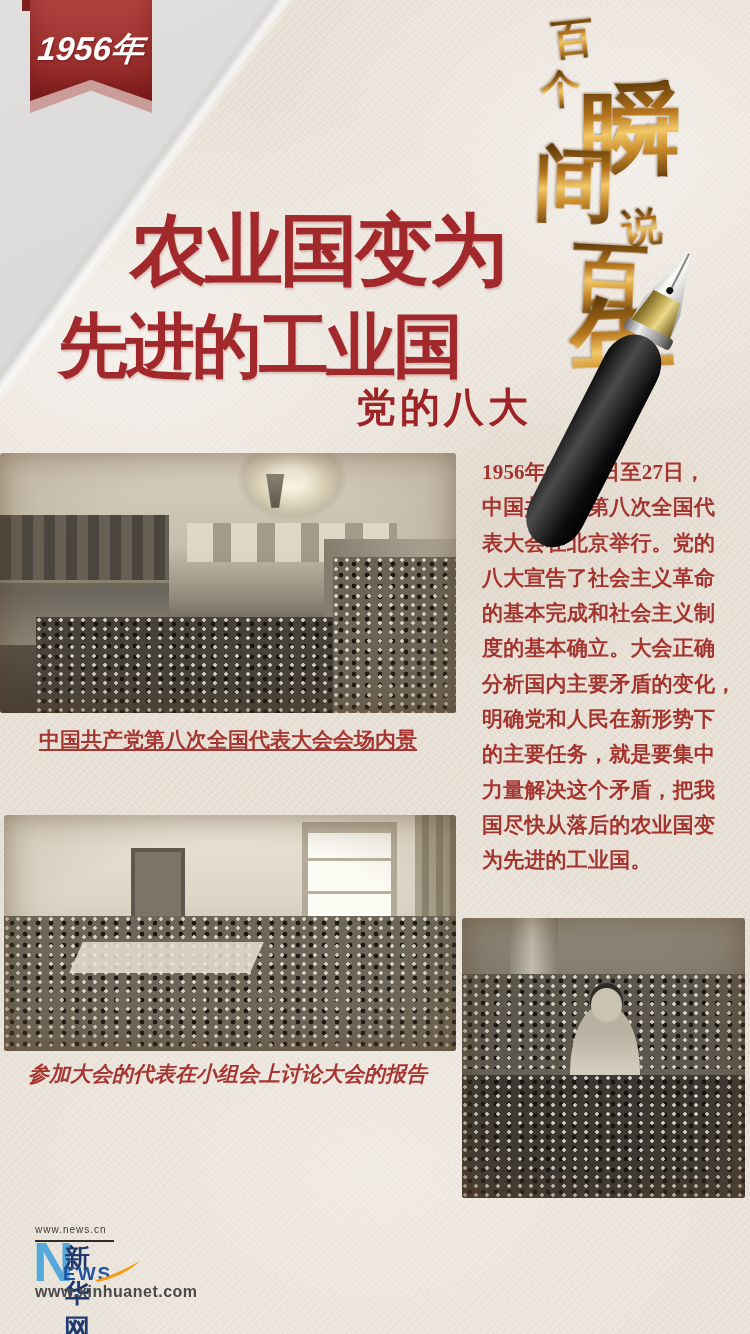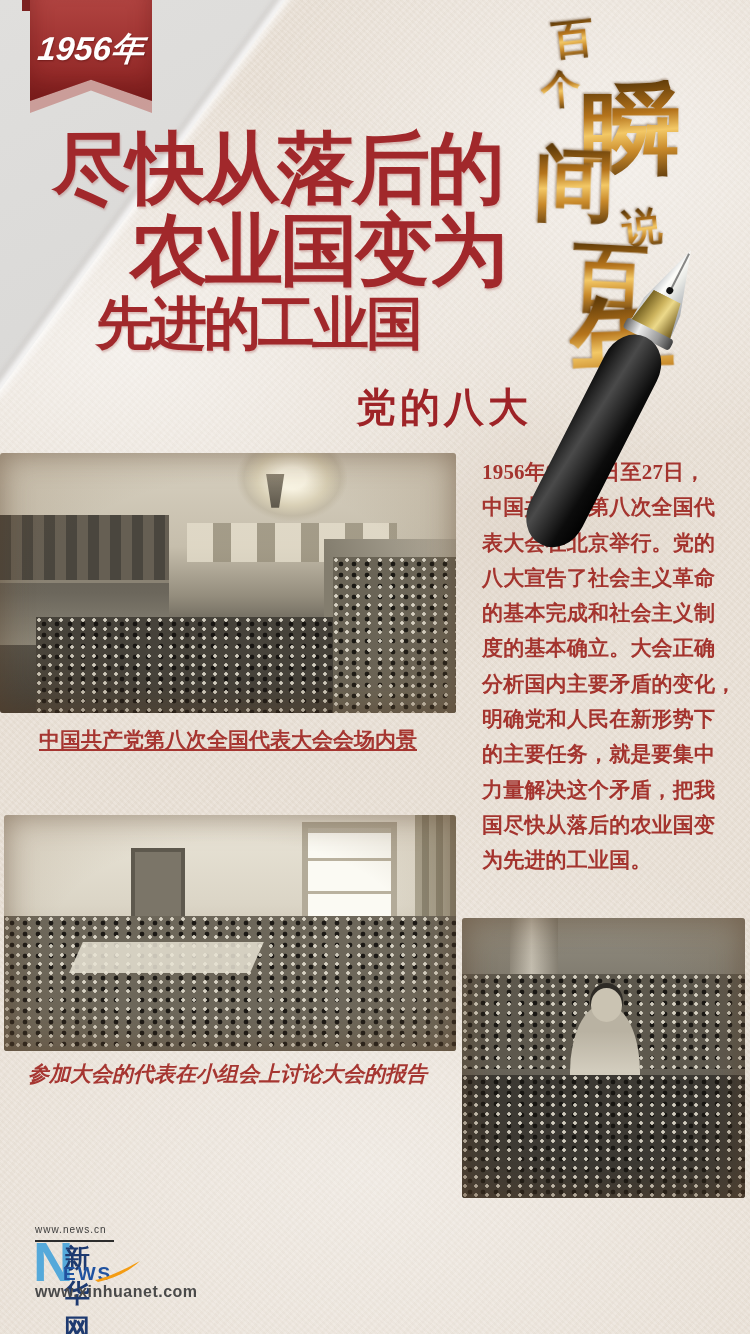--- a/index.html
+++ b/index.html
@@ -79,21 +79,21 @@
     border-radius:28px/34px;
     background:linear-gradient(95deg,#101010 5%,#4a4a4a 35%,#0c0c0c 75%,#000 100%);}
   
   .title-line{
     position:absolute;color:#a1282b;font-weight:bold;
     font-family:"Liberation Serif",serif;line-height:1;letter-spacing:-3px;
     text-shadow:1px 2px 2px rgba(130,25,25,.22);
   }
   .t1{left:52px;top:130px;font-size:78px;}
   .t2{left:130px;top:212px;font-size:78px;}
-  .t3{left:58px;top:295px;font-size:57px;margin-left:38px;}
+  .t3{left:58px;top:312px;font-size:70px;}
   .subtitle{
     position:absolute;left:356px;top:380px;font-size:40px;font-weight:bold;
     color:#9e2327;letter-spacing:4px;
   }
   
   .photo{position:absolute;overflow:hidden;border-radius:3px;}
   .photo::after{content:"";position:absolute;inset:0;
     box-shadow:inset 0 0 30px rgba(88,62,40,.5);
     background:radial-gradient(ellipse at center,transparent 55%,rgba(115,88,58,.22) 100%);}
   .noise{
@@ -188,21 +188,20 @@
   <div>
     <span class="gold m1">百</span>
     <span class="gold m2">个</span>
     <span class="gold m3">瞬</span>
     <span class="gold m4">间</span>
     <span class="gold m5">说</span>
     <span class="gold m6">百</span>
     <span class="gold m7">年</span>
   </div>
 
-  <div class="title-line t1">尽快从落后的</div>
   <div class="title-line t2">农业国变为</div>
   <div class="title-line t3">先进的工业国</div>
   <div class="subtitle">党的八大</div>
 
   <div class="photo photo1">
     <div class="p1-chandelier"></div>
     <div class="p1-chand-core"></div>
     <div class="p1-windows"></div>
     <div class="p1-stage">
       <div class="p1-curtain"></div>

